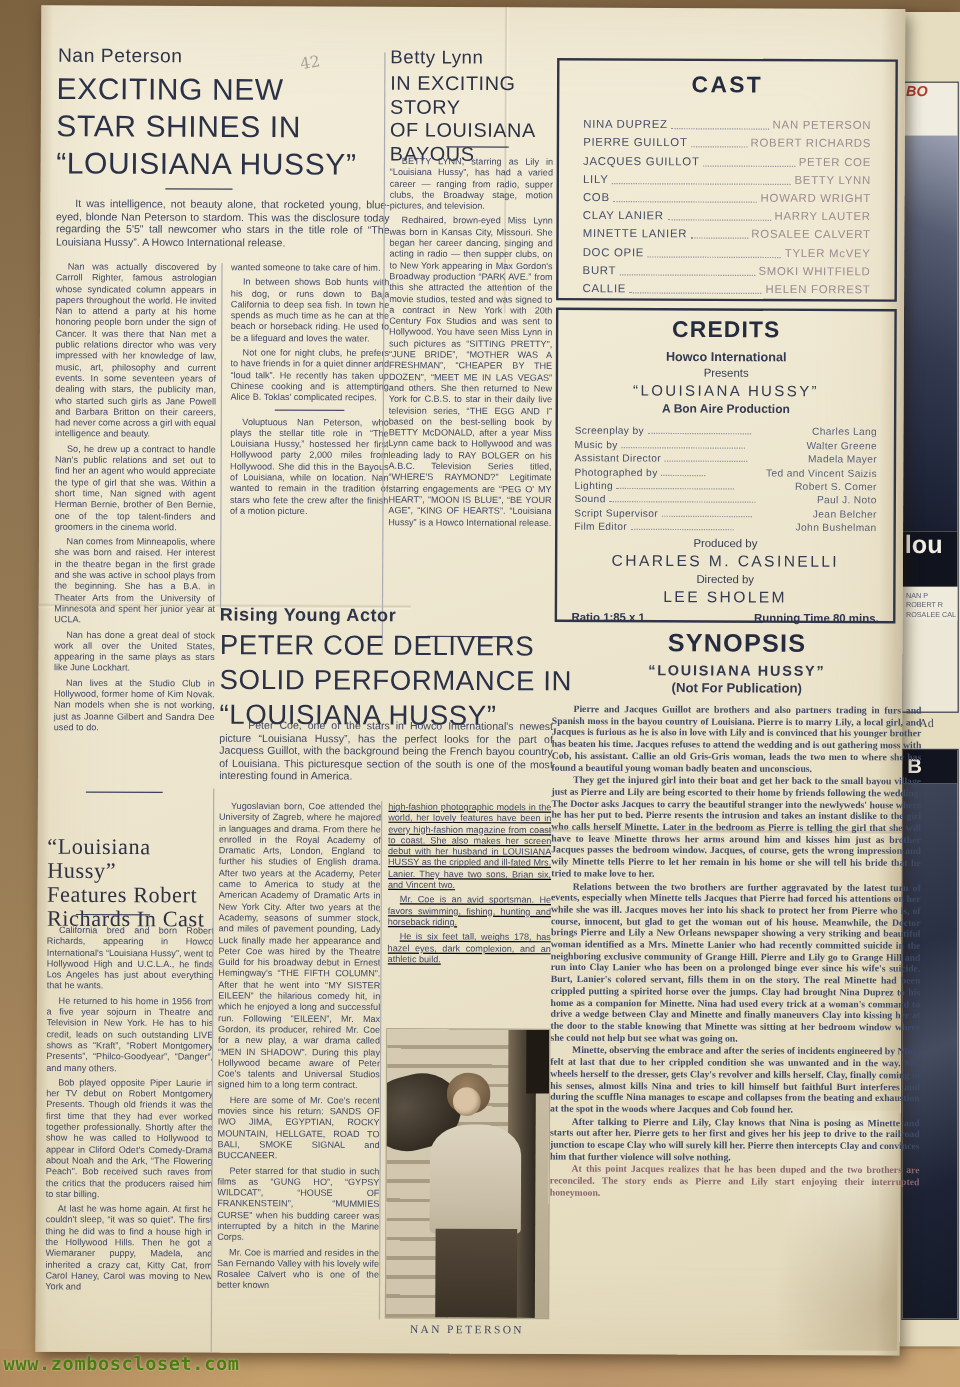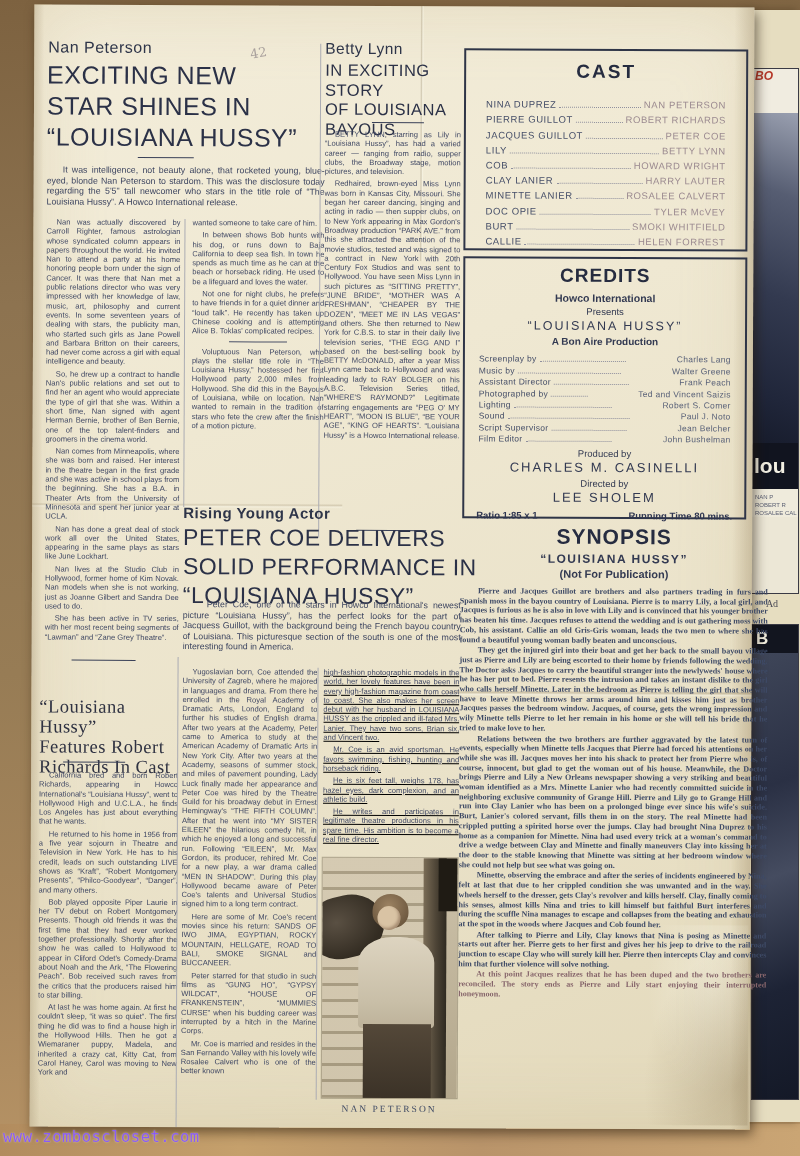--- a/index.html
+++ b/index.html
@@ -11,21 +11,21 @@
   .backing-bottom{position:absolute;left:0;top:1124px;width:800px;height:32px;
     background:linear-gradient(90deg,#b28c5e,#c5a06c 30%,#b9946a 60%,#caa574);}
   
   .back-page{position:absolute;left:744px;top:10px;width:56px;height:1112px;
     background:#e6ddc0;box-shadow:-3px 0 8px rgba(50,35,15,.4);}
   .mini-poster{position:absolute;left:7px;width:46px;border:1px solid #3a3a44;background:#ece7d6;overflow:hidden;}
   .mp1{top:58px;height:524px;}
   .mp-band{height:44px;background:#f0ece0;display:flex;align-items:flex-start;padding-left:3px;}
   .mp-band span{color:#b6392a;font-weight:700;font-style:italic;font-size:12px;}
   .mp-img{height:330px;background:linear-gradient(200deg,#9aa0b0 0%,#565d72 25%,#333a50 55%,#20263a 85%,#171c2c 100%);}
-  .mp-title{height:46px;background:#11141f;display:flex;align-items:center;padding-left:2px;}
+  .mp-title{height:46px;background:#11141f;display:flex;padding-left:2px;}
   .mp-title span{color:#f2efe2;font-weight:700;font-size:21px;letter-spacing:0;}
   .mp-credits{background:#efebdc;padding:4px 2px 0 3px;}
   .mp-credits div{font-size:6px;line-height:8px;color:#5a5f72;letter-spacing:0;white-space:nowrap;}
   .ad-caption{position:absolute;left:0;top:588px;width:56px;text-align:center;
     font-family:"Liberation Serif",serif;font-size:10px;color:#4a4a55;}
   .mp2{top:614px;height:474px;}
   .mp2-head{height:28px;background:#12151f;display:flex;align-items:center;padding-left:4px;}
   .mp2-head span{color:#f0ecdc;font-weight:700;font-size:17px;}
   .mp2-img{height:446px;background:linear-gradient(160deg,#3f4659 0%,#2a3044 30%,#454c60 50%,#1d2335 75%,#141927 100%);}
   
@@ -89,22 +89,22 @@
   .photo .face{position:absolute;left:41%;top:20%;width:17%;height:10%;border-radius:50%;
     background:#d9c3a4;box-shadow:inset -2px -2px 3px rgba(90,60,40,.4);}
   .photo .sweater{position:absolute;left:27%;top:33%;width:56%;height:38%;
     border-radius:45% 45% 6% 6%/28% 28% 4% 4%;
     background:linear-gradient(180deg,#ddd4c0,#c9bfa8 70%,#bdb29a);}
   .photo .skirt{position:absolute;left:30%;top:69%;width:51%;height:31%;
     background:linear-gradient(180deg,#544839,#3b3227);}
   .caption{font-family:"Liberation Serif",serif;font-size:9.5px;letter-spacing:2px;color:#3f4a64;text-align:center;}
   
   .watermark{position:absolute;left:3px;top:1128px;z-index:50;
-    font-family:"DejaVu Sans Mono",monospace;font-weight:400;font-size:15.5px;letter-spacing:.5px;
-    color:#8b5cf6;text-shadow:0 0 2px rgba(255,255,250,.55);}
+    font-family:"DejaVu Sans Mono",monospace;font-weight:700;font-size:15.5px;letter-spacing:.5px;
+    color:#4d7c0f;text-shadow:0 0 2px rgba(255,255,250,.55);}
 </style>
 </head>
 <body>
 
 <div class="backing-bottom"></div>
 
 <div class="back-page">
   <div class="mini-poster mp1">
     <div class="mp-band">
         <span>BO</span>
@@ -147,21 +147,20 @@
   <div class="abs rule-h" style="left:104px;top:152px;width:56px;"></div>
   <div class="abs lead" style="left:13px;top:160px;width:278px;">
     <p>It was intelligence, not beauty alone, that rocketed young, blue-eyed, blonde Nan Peterson to stardom. This was the disclosure today regarding the 5'5" tall newcomer who stars in the title role of “The Louisiana Hussy”. A Howco International release.</p>
   </div>
   <div class="abs col" style="left:13px;top:213px;width:134px;height:436px;overflow:hidden;">
     <p>Nan was actually discovered by Carroll Righter, famous astrologian whose syndicated column appears in papers throughout the world. He invited Nan to attend a party at his home honoring people born under the sign of Cancer. It was there that Nan met a public relations director who was very impressed with her knowledge of law, music, art, philosophy and current events. In some seventeen years of dealing with stars, the publicity man, who started such girls as Jane Powell and Barbara Britton on their careers, had never come across a girl with equal intelligence and beauty.</p>
     <p>So, he drew up a contract to handle Nan's public relations and set out to find her an agent who would appreciate the type of girl that she was. Within a short time, Nan signed with agent Herman Bernie, brother of Ben Bernie, one of the top talent-finders and groomers in the cinema world.</p>
     <p>Nan comes from Minneapolis, where she was born and raised. Her interest in the theatre began in the first grade and she was active in school plays from the beginning. She has a B.A. in Theater Arts from the University of Minnesota and spent her junior year at UCLA.</p>
     <p>Nan has done a great deal of stock work all over the United States, appearing in the same plays as stars like June Lockhart.</p>
     <p>Nan lives at the Studio Club in Hollywood, former home of Kim Novak. Nan models when she is not working, just as Joanne Gilbert and Sandra Dee used to do.</p>
-    <p>She has been active in TV series, with her most recent being segments of “Lawman” and “Zane Grey Theatre”.</p>
   </div>
   <div class="abs rule-v" style="left:151px;top:214px;height:288px;"></div>
   <div class="abs col" style="left:159px;top:213px;width:132px;height:300px;overflow:hidden;">
     <p class="noindent">wanted someone to take care of him.</p>
     <p>In between shows Bob hunts with his dog, or runs down to Baja California to deep sea fish. In town he spends as much time as he can at the beach or horseback riding. He used to be a lifeguard and loves the water.</p>
     <p>Not one for night clubs, he prefers to have friends in for a quiet dinner and “loud talk”. He recently has taken up Chinese cooking and is attempting Alice B. Toklas' complicated recipes.</p>
     <div class="mini-divider"></div>
     <p>Voluptuous Nan Peterson, who plays the stellar title role in “The Louisiana Hussy,” hostessed her first Hollywood party 2,000 miles from Hollywood. She did this in the Bayous of Louisiana, while on location. Nan wanted to remain in the tradition of stars who fete the crew after the finish of a motion picture.</p>
   </div>
   <div class="abs rule-h" style="left:40px;top:655px;width:64px;border-top-width:1px;"></div>
@@ -207,21 +206,20 @@
     <p>Yugoslavian born, Coe attended the University of Zagreb, where he majored in languages and drama. From there he enrolled in the Royal Academy of Dramatic Arts, London, England to further his studies of English drama. After two years at the Academy, Peter came to America to study at the American Academy of Dramatic Arts in New York City. After two years at the Academy, seasons of summer stock, and miles of pavement pounding, Lady Luck finally made her appearance and Peter Coe was hired by the Theatre Guild for his broadway debut in Ernest Hemingway's “THE FIFTH COLUMN”. After that he went into “MY SISTER EILEEN” the hilarious comedy hit, in which he enjoyed a long and successful run. Following “EILEEN”, Mr. Max Gordon, its producer, rehired Mr. Coe for a new play, a war drama called “MEN IN SHADOW”. During this play Hollywood became aware of Peter Coe's talents and Universal Studios signed him to a long term contract.</p>
     <p>Here are some of Mr. Coe's recent movies since his return: SANDS OF IWO JIMA, EGYPTIAN, ROCKY MOUNTAIN, HELLGATE, ROAD TO BALI, SMOKE SIGNAL and BUCCANEER.</p>
     <p>Peter starred for that studio in such films as “GUNG HO”, “GYPSY WILDCAT”, “HOUSE OF FRANKENSTEIN”, “MUMMIES CURSE” when his budding career was interrupted by a hitch in the Marine Corps.</p>
     <p>Mr. Coe is married and resides in the San Fernando Valley with his lovely wife Rosalee Calvert who is one of the better known</p>
   </div>
   <div class="abs rule-v" style="left:286px;top:662px;height:432px;"></div>
   <div class="abs col" style="left:292px;top:662px;width:136px;height:188px;overflow:hidden;text-decoration:underline;">
     <p class="noindent">high-fashion photographic models in the world, her lovely features have been in every high-fashion magazine from coast to coast. She also makes her screen debut with her husband in LOUISIANA HUSSY as the crippled and ill-fated Mrs. Lanier. They have two sons, Brian six, and Vincent two.</p>
     <p>Mr. Coe is an avid sportsman. He favors swimming, fishing, hunting and horseback riding.</p>
     <p>He is six feet tall, weighs 178, has hazel eyes, dark complexion, and an athletic build.</p>
-    <p>He writes and participates in legitimate theatre productions in his spare time. His ambition is to become a real fine director.</p>
   </div>
 
   <div class="abs photo" style="left:292px;top:852px;width:135px;height:240px;">
     <div class="planks"></div>
     <div class="post"></div>
     <div class="corner"></div>
     <div class="barrel"></div>
     <div class="hair"></div>
     <div class="face"></div>
     <div class="sweater"></div>
@@ -298,21 +296,21 @@
           <span class="actor">Charles Lang</span>
         </div>
       <div class="lrow">
           <span class="role">Music by</span>
           <span class="leader"></span>
           <span class="actor">Walter Greene</span>
         </div>
       <div class="lrow">
           <span class="role">Assistant Director</span>
           <span class="leader"></span>
-          <span class="actor">Frank Peach</span>
+          <span class="actor">Madela Mayer</span>
         </div>
       <div class="lrow">
           <span class="role">Photographed by</span>
           <span class="leader"></span>
           <span class="actor">Ted and Vincent Saizis</span>
         </div>
       <div class="lrow">
           <span class="role">Lighting</span>
           <span class="leader"></span>
           <span class="actor">Robert S. Comer</span>

